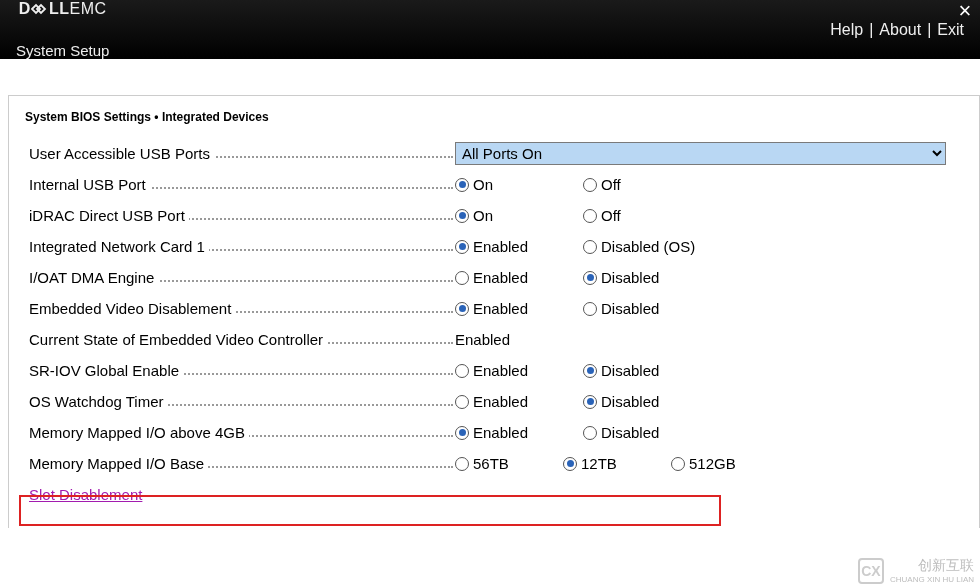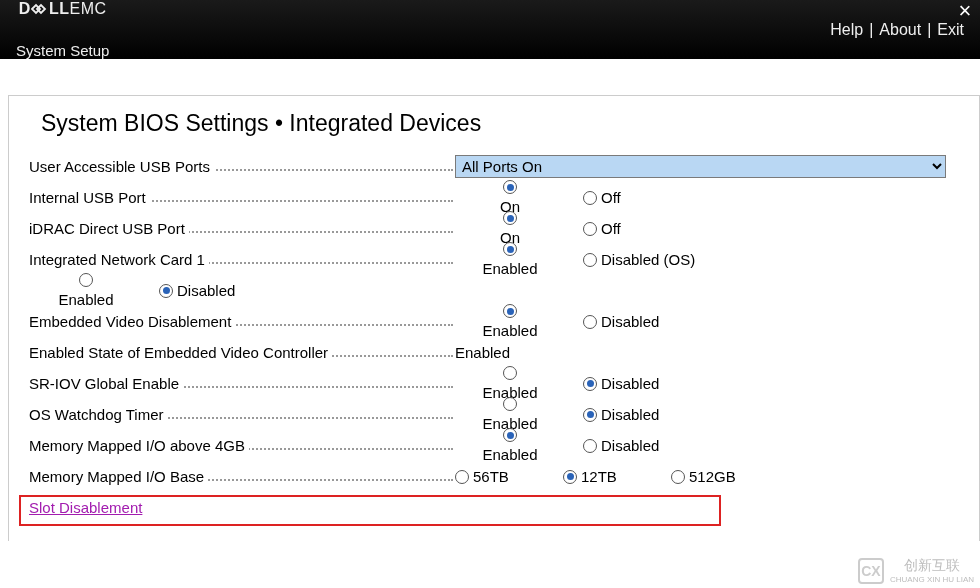--- a/index.html
+++ b/index.html
@@ -6,38 +6,38 @@
   body { margin: 0; font-family: Arial, Helvetica, sans-serif; font-size: 15px; background: #fff; width: 980px; height: 588px; position: relative; }
   .topbar { height: 59px; background: linear-gradient(#1a1a1a, #000); color: #eee; display: flex; align-items: center; justify-content: space-between; padding: 0 16px; }
   .topbar-left { display: flex; align-items: center; gap: 24px; flex-direction: column; }
   .brand { font-weight: 600; letter-spacing: 0.5px; font-size: 16px; }
   .topbar nav { display: flex; gap: 6px; align-items: flex-end; font-size: 16px; }
   .topbar nav span { cursor: pointer; color: #eee; }
   .close-x { position: absolute; right: 2px; top: -2px; color: #fff; font-size: 22px; width: 26px; height: 22px; background: transparent; text-align: center; cursor: pointer; }
   .page { padding: 8px 0 0 8px; }
   .panel { background: #fff; border-top: 1px solid #ccc; border-left: 1px solid #ccc; border-right: 1px solid #ccc; margin-top: 28px; padding: 0 12px 12px 12px; }
   .panel-title { font-size: 22px; font-weight: bold; padding: 16px 0 10px 4px; }
-  .breadcrumb { font-size: 23px; font-weight: normal; padding: 14px 0 10px 4px; margin-left: 16px; }
+  .breadcrumb { font-size: 12px; font-weight: bold; padding: 14px 0 10px 4px; }
   .settings { padding: 4px 8px 6px 8px; }
   .row { display: flex; align-items: center; height: 31px; position: relative; }
   .label-cell { width: 424px; display: flex; align-items: center; position: relative; overflow: hidden; white-space: nowrap; }
   .label-text { background: #fff; padding-right: 4px; position: relative; z-index: 1; }
   .dots { position: absolute; left: 0; right: 0; height: 100%; display: flex; align-items: center; }
   .dots::after { content: ""; flex: 1; border-bottom: 2px dotted #999; margin-left: 4px; margin-top: 6px; }
   .value-cell { flex: 1; display: flex; align-items: center; gap: 18px; padding-left: 2px; }
   select { width: 491px; height: 23px; background: #b9d7f3; border: 1px solid #7a7a7a; font-size: 15px; padding: 1px 2px; }
   .radio-option { display: flex; align-items: center; gap: 4px; cursor: pointer; }
-  .radio-option.col1 { width: 110px; flex-direction: column; }
+  .radio-option.col1 { width: 110px; }
   .radio-option.col2 { width: 140px; }
   .radio { width: 14px; height: 14px; border: 1.5px solid #555; border-radius: 50%; display: inline-flex; align-items: center; justify-content: center; flex-shrink: 0; }
   .radio.sel::after { content: ""; width: 7px; height: 7px; background: #2a63b8; border-radius: 50%; }
   .static-text { color: #000; }
   .link { color: #a21caf; text-decoration: underline; cursor: pointer; }
   .highlight-box { position: absolute; border: 2px solid #d22; left: 19px; top: 495px; width: 702px; height: 31px; pointer-events: none; }
-  .watermark { position: absolute; right: 6px; bottom: 4px; color: #bdbdbd; font-size: 11px; text-align: center; display: flex; align-items: center; gap: 6px; }
+  .watermark { position: absolute; right: 6px; bottom: 4px; color: #bdbdbd; font-size: 11px; text-align: right; display: flex; align-items: center; gap: 6px; }
   .wm-logo { width: 26px; height: 26px; border: 2px solid #ccc; border-radius: 4px; display: inline-flex; align-items: center; justify-content: center; color: #ccc; font-weight: bold; font-size: 14px; }
 </style>
 </head>
 <body>
 
 <div class="close-x">×</div>
 
 <div class="topbar">
   <div class="topbar-left">
     <span class="brand"><b>D</b><svg width="18" height="12" viewBox="0 0 18 12" style="vertical-align:-1px">
@@ -120,20 +120,24 @@
               <span>Enabled</span>
             </div>
           <div class="radio-option col2">
               <span class="radio"></span>
               <span>Disabled (OS)</span>
             </div>
         </div>
       </div>
 
       <div class="row">
+        <div class="label-cell">
+            <span class="dots"></span>
+            <span class="label-text">I/OAT DMA Engine</span>
+          </div>
         <div class="value-cell">
           <div class="radio-option col1">
               <span class="radio"></span>
               <span>Enabled</span>
             </div>
           <div class="radio-option col2">
               <span class="radio sel"></span>
               <span>Disabled</span>
             </div>
         </div>
@@ -152,21 +156,21 @@
           <div class="radio-option col2">
               <span class="radio"></span>
               <span>Disabled</span>
             </div>
         </div>
       </div>
 
       <div class="row">
         <div class="label-cell">
             <span class="dots"></span>
-            <span class="label-text">Enabled State of Embedded Video Controller</span>
+            <span class="label-text">Current State of Embedded Video Controller</span>
           </div>
         <div class="value-cell">
           <span class="static-text">Enabled</span>
         </div>
       </div>
 
       <div class="row">
         <div class="label-cell">
             <span class="dots"></span>
             <span class="label-text">SR-IOV Global Enable</span>

